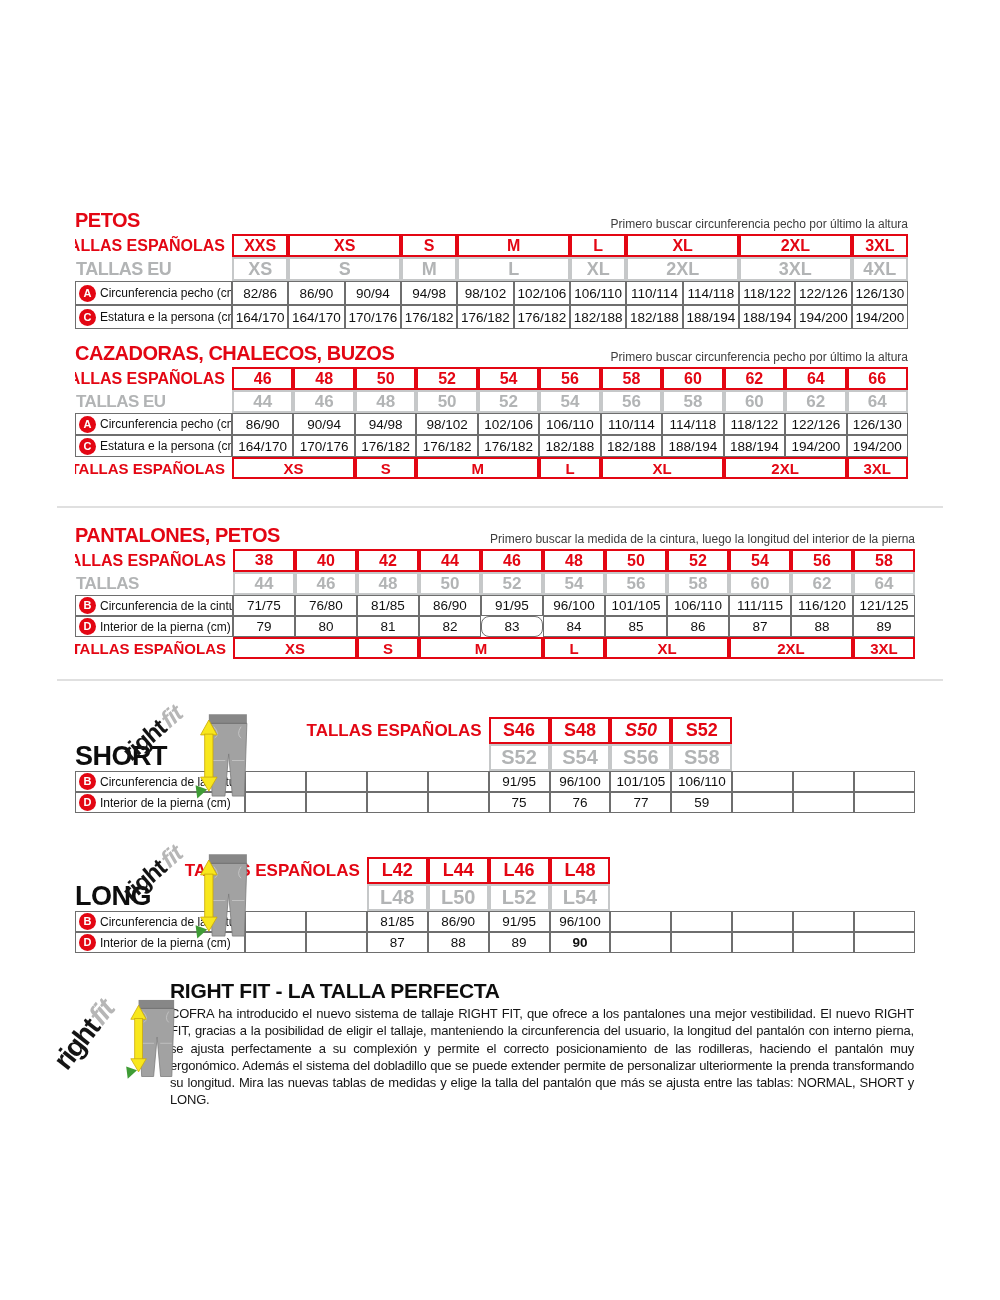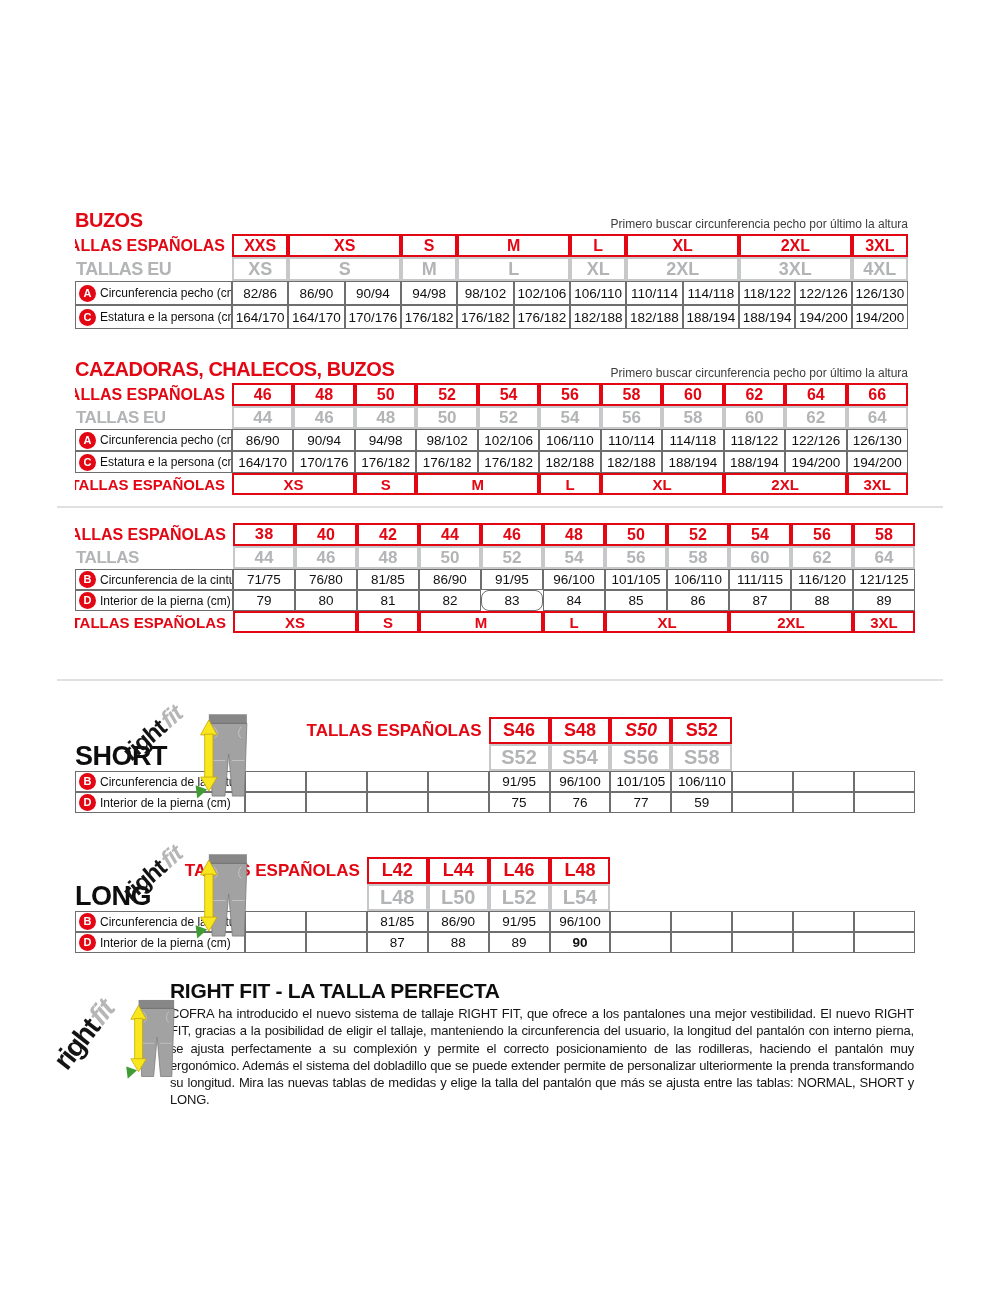--- a/index.html
+++ b/index.html
@@ -32,21 +32,21 @@
   #t-short{top:717px;}
   #t-long{top:857px;}
   #t-short .r-es,#t-long .r-es{height:27px;font-size:18px;}
   #t-short .r-eu,#t-long .r-eu{height:27px;font-size:20px;}
   #t-short .r-data,#t-long .r-data{height:21px;}
   #t-short .cell-label-red,#t-long .cell-label-red{font-size:17px;}
 
   .mcirc{width:17px;height:17px;border-radius:50%;background:var(--red);color:#fff;font-weight:bold;font-size:11px;display:flex;align-items:center;justify-content:center;flex:0 0 17px;line-height:17px;}
 
   #sec-camisa{top:208px;width:833px;}
-  #sec-cazadoras{top:341px;width:833px;margin-top:16px;}
+  #sec-cazadoras{top:341px;width:833px;}
   #sec-pantalones{top:523px;width:840px;}
 
   .divider{position:absolute;left:57px;width:886px;height:2px;background:#e0e0e0;}
   #div1{top:506px;}
   #div2{top:679px;}
 
   #short-label,#long-label{position:absolute;left:75px;font-size:27px;font-weight:bold;letter-spacing:-0.5px;color:#0d0d0d;}
   #short-label{top:741px;}
   #long-label{top:881px;}
 
@@ -67,21 +67,21 @@
   #rf-head{position:absolute;left:170px;top:979px;font-size:21px;font-weight:bold;letter-spacing:-0.3px;color:#0d0d0d;}
   #rf-para{position:absolute;left:170px;top:1005px;width:744px;font-size:13px;line-height:17.3px;letter-spacing:-0.2px;text-align:justify;color:#161616;}
 </style>
 </head>
 <body>
 
 <div>
 
   <section class="sec" id="sec-camisa">
     <div class="sec-head">
-      <h2>BUZOS</h2>
+      <h2>PETOS</h2>
       <div class="note">Primero buscar circunferencia pecho por último la altura</div>
     </div>
     <div class="sizetable" id="t-camisa" style="grid-template-columns: 157px repeat(12, 1fr);">
         <div class="cell cell-label-red r-es" style="grid-column: span 1;">TALLAS ESPAÑOLAS</div>
         <div class="cell cell-es r-es" style="grid-column: span 1;">XXS</div>
         <div class="cell cell-es r-es" style="grid-column: span 2;">XS</div>
         <div class="cell cell-es r-es" style="grid-column: span 1;">S</div>
         <div class="cell cell-es r-es" style="grid-column: span 2;">M</div>
         <div class="cell cell-es r-es" style="grid-column: span 1;">L</div>
         <div class="cell cell-es r-es" style="grid-column: span 2;">XL</div>
@@ -198,20 +198,24 @@
         <div class="cell cell-es r-esb" style="grid-column: span 1;">L</div>
         <div class="cell cell-es r-esb" style="grid-column: span 2;">XL</div>
         <div class="cell cell-es r-esb" style="grid-column: span 2;">2XL</div>
         <div class="cell cell-es r-esb" style="grid-column: span 1;">3XL</div>
       </div>
   </section>
 
   <div class="divider" id="div1"></div>
 
   <section class="sec" id="sec-pantalones">
+    <div class="sec-head">
+      <h2>PANTALONES, PETOS</h2>
+      <div class="note">Primero buscar la medida de la cintura, luego la longitud del interior de la pierna</div>
+    </div>
     <div class="sizetable" id="t-pantalones" style="grid-template-columns: 158px repeat(11, 1fr);">
         <div class="cell cell-label-red r-es" style="grid-column: span 1;">TALLAS ESPAÑOLAS</div>
         <div class="cell cell-es r-es" style="grid-column: span 1; font-family: Liberation Mono, monospace;">38</div>
         <div class="cell cell-es r-es" style="grid-column: span 1;">40</div>
         <div class="cell cell-es r-es" style="grid-column: span 1;">42</div>
         <div class="cell cell-es r-es" style="grid-column: span 1;">44</div>
         <div class="cell cell-es r-es" style="grid-column: span 1;">46</div>
         <div class="cell cell-es r-es" style="grid-column: span 1;">48</div>
         <div class="cell cell-es r-es" style="grid-column: span 1;">50</div>
         <div class="cell cell-es r-es" style="grid-column: span 1;">52</div>

